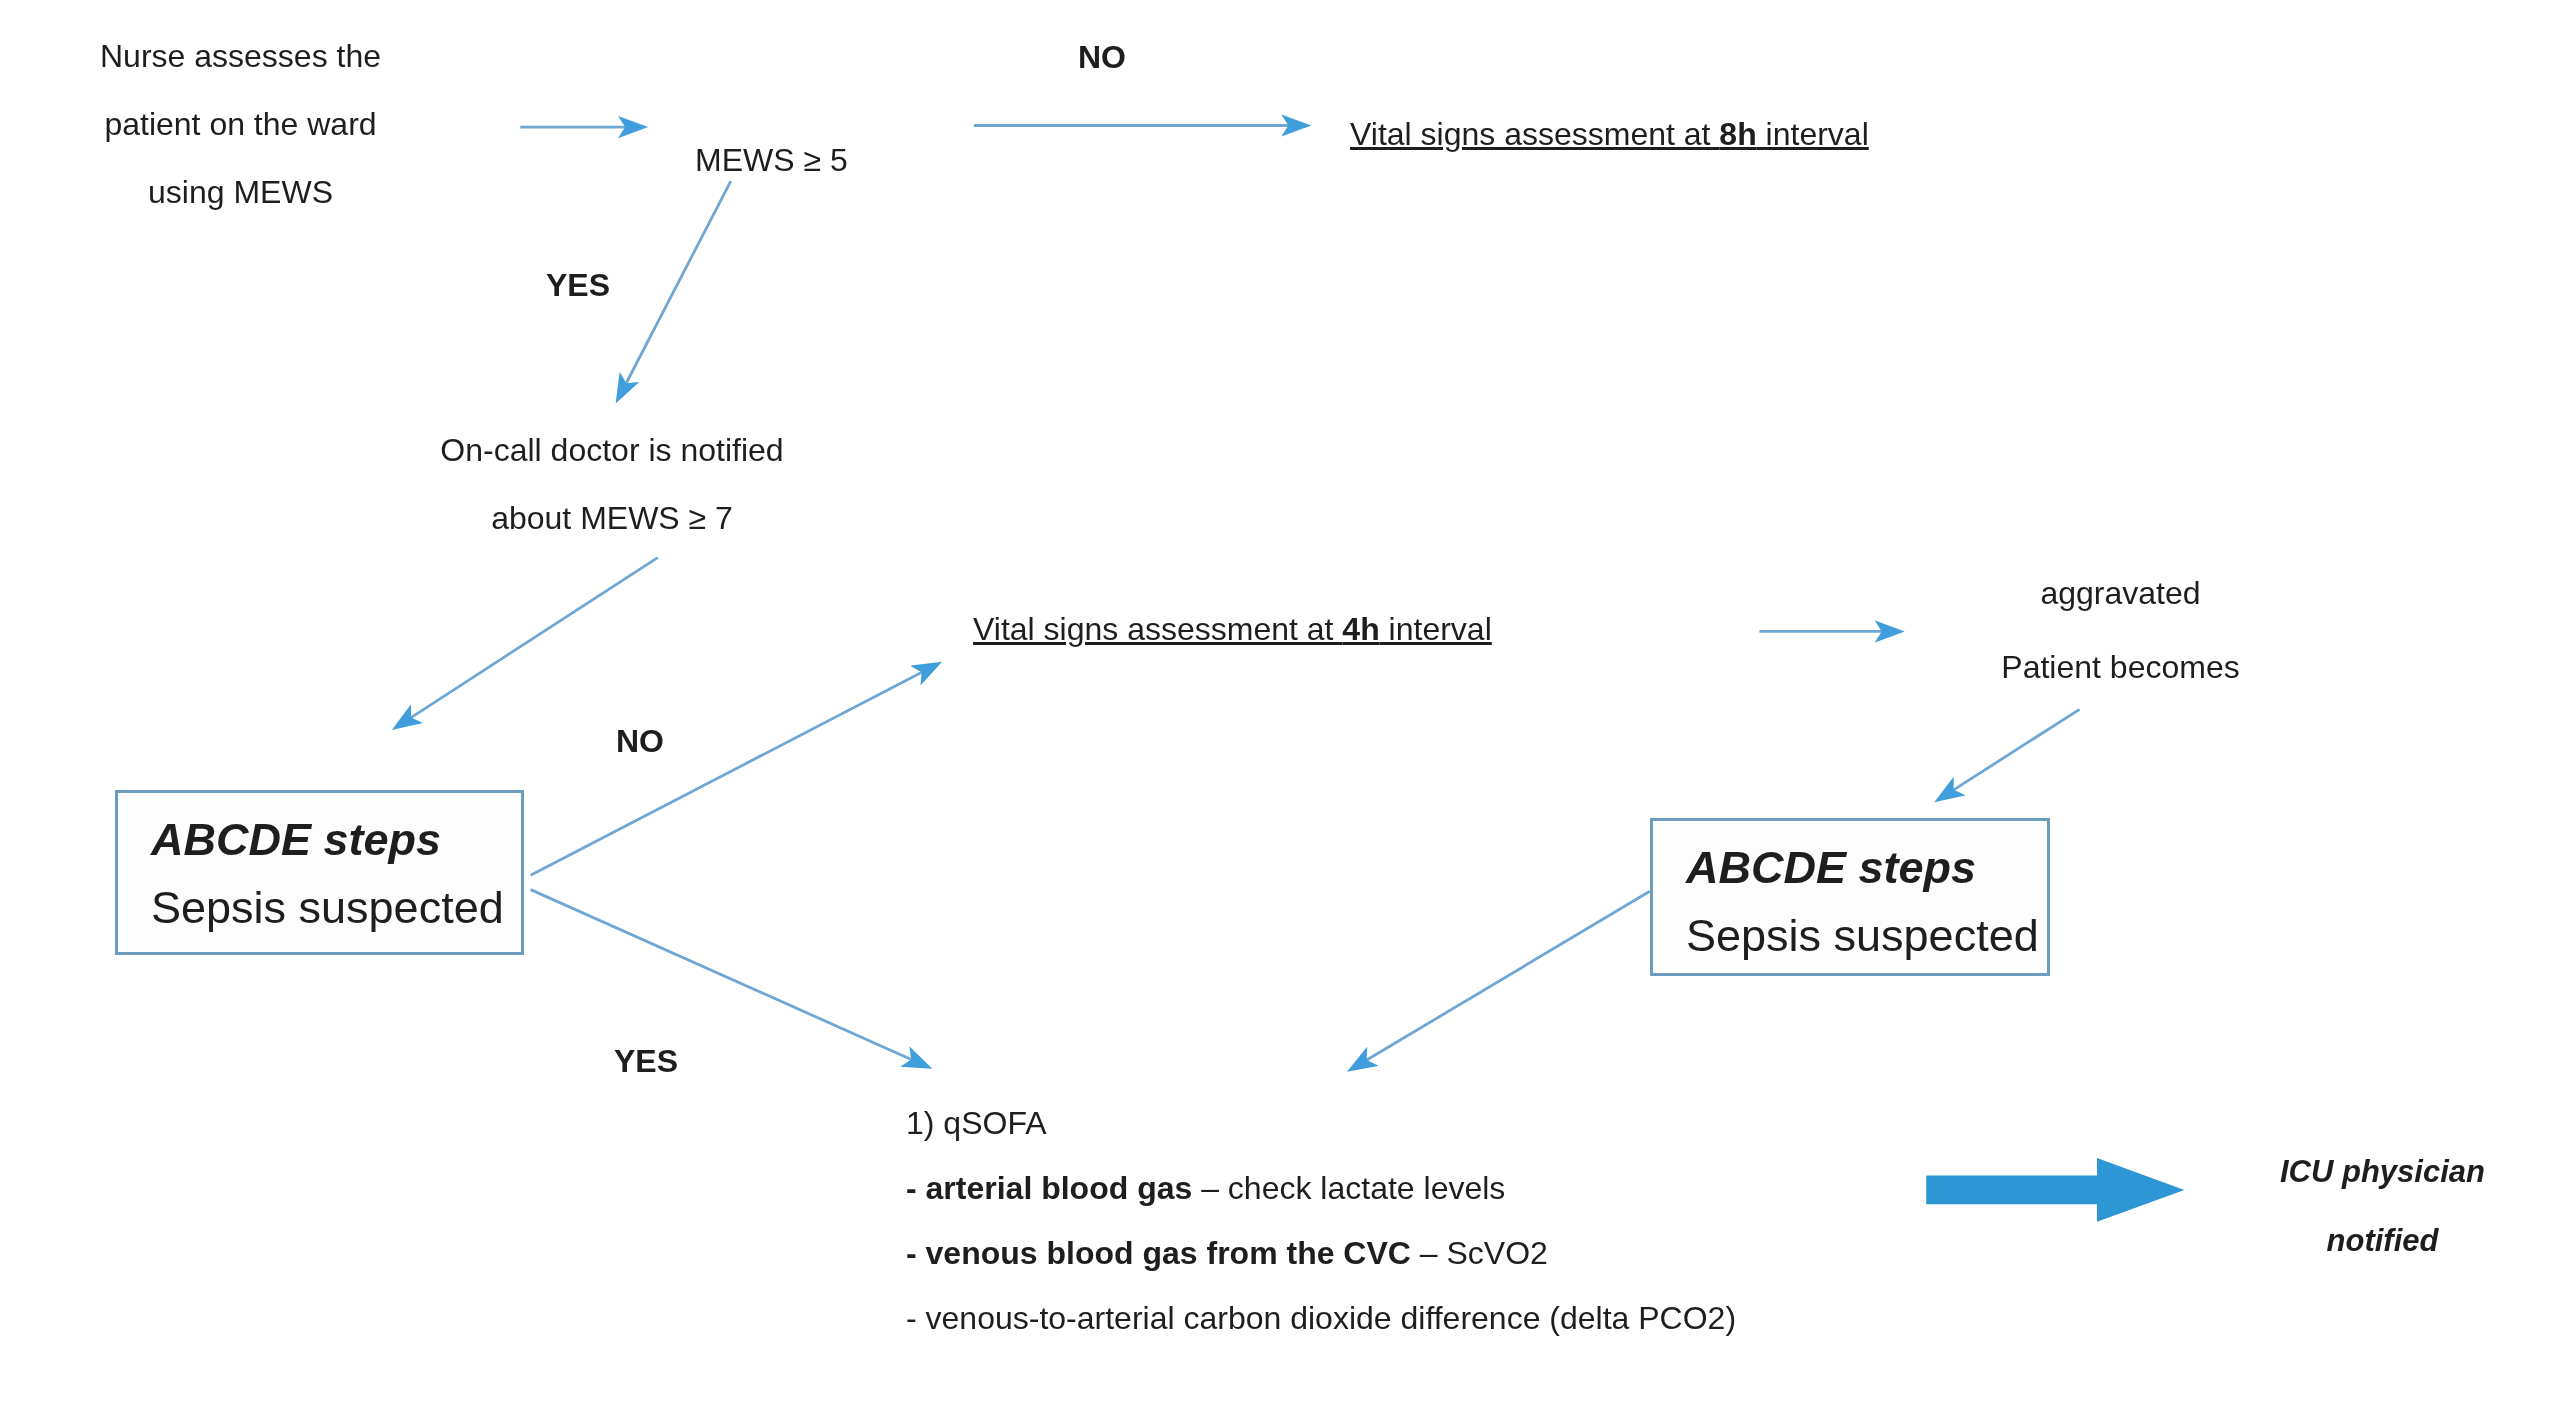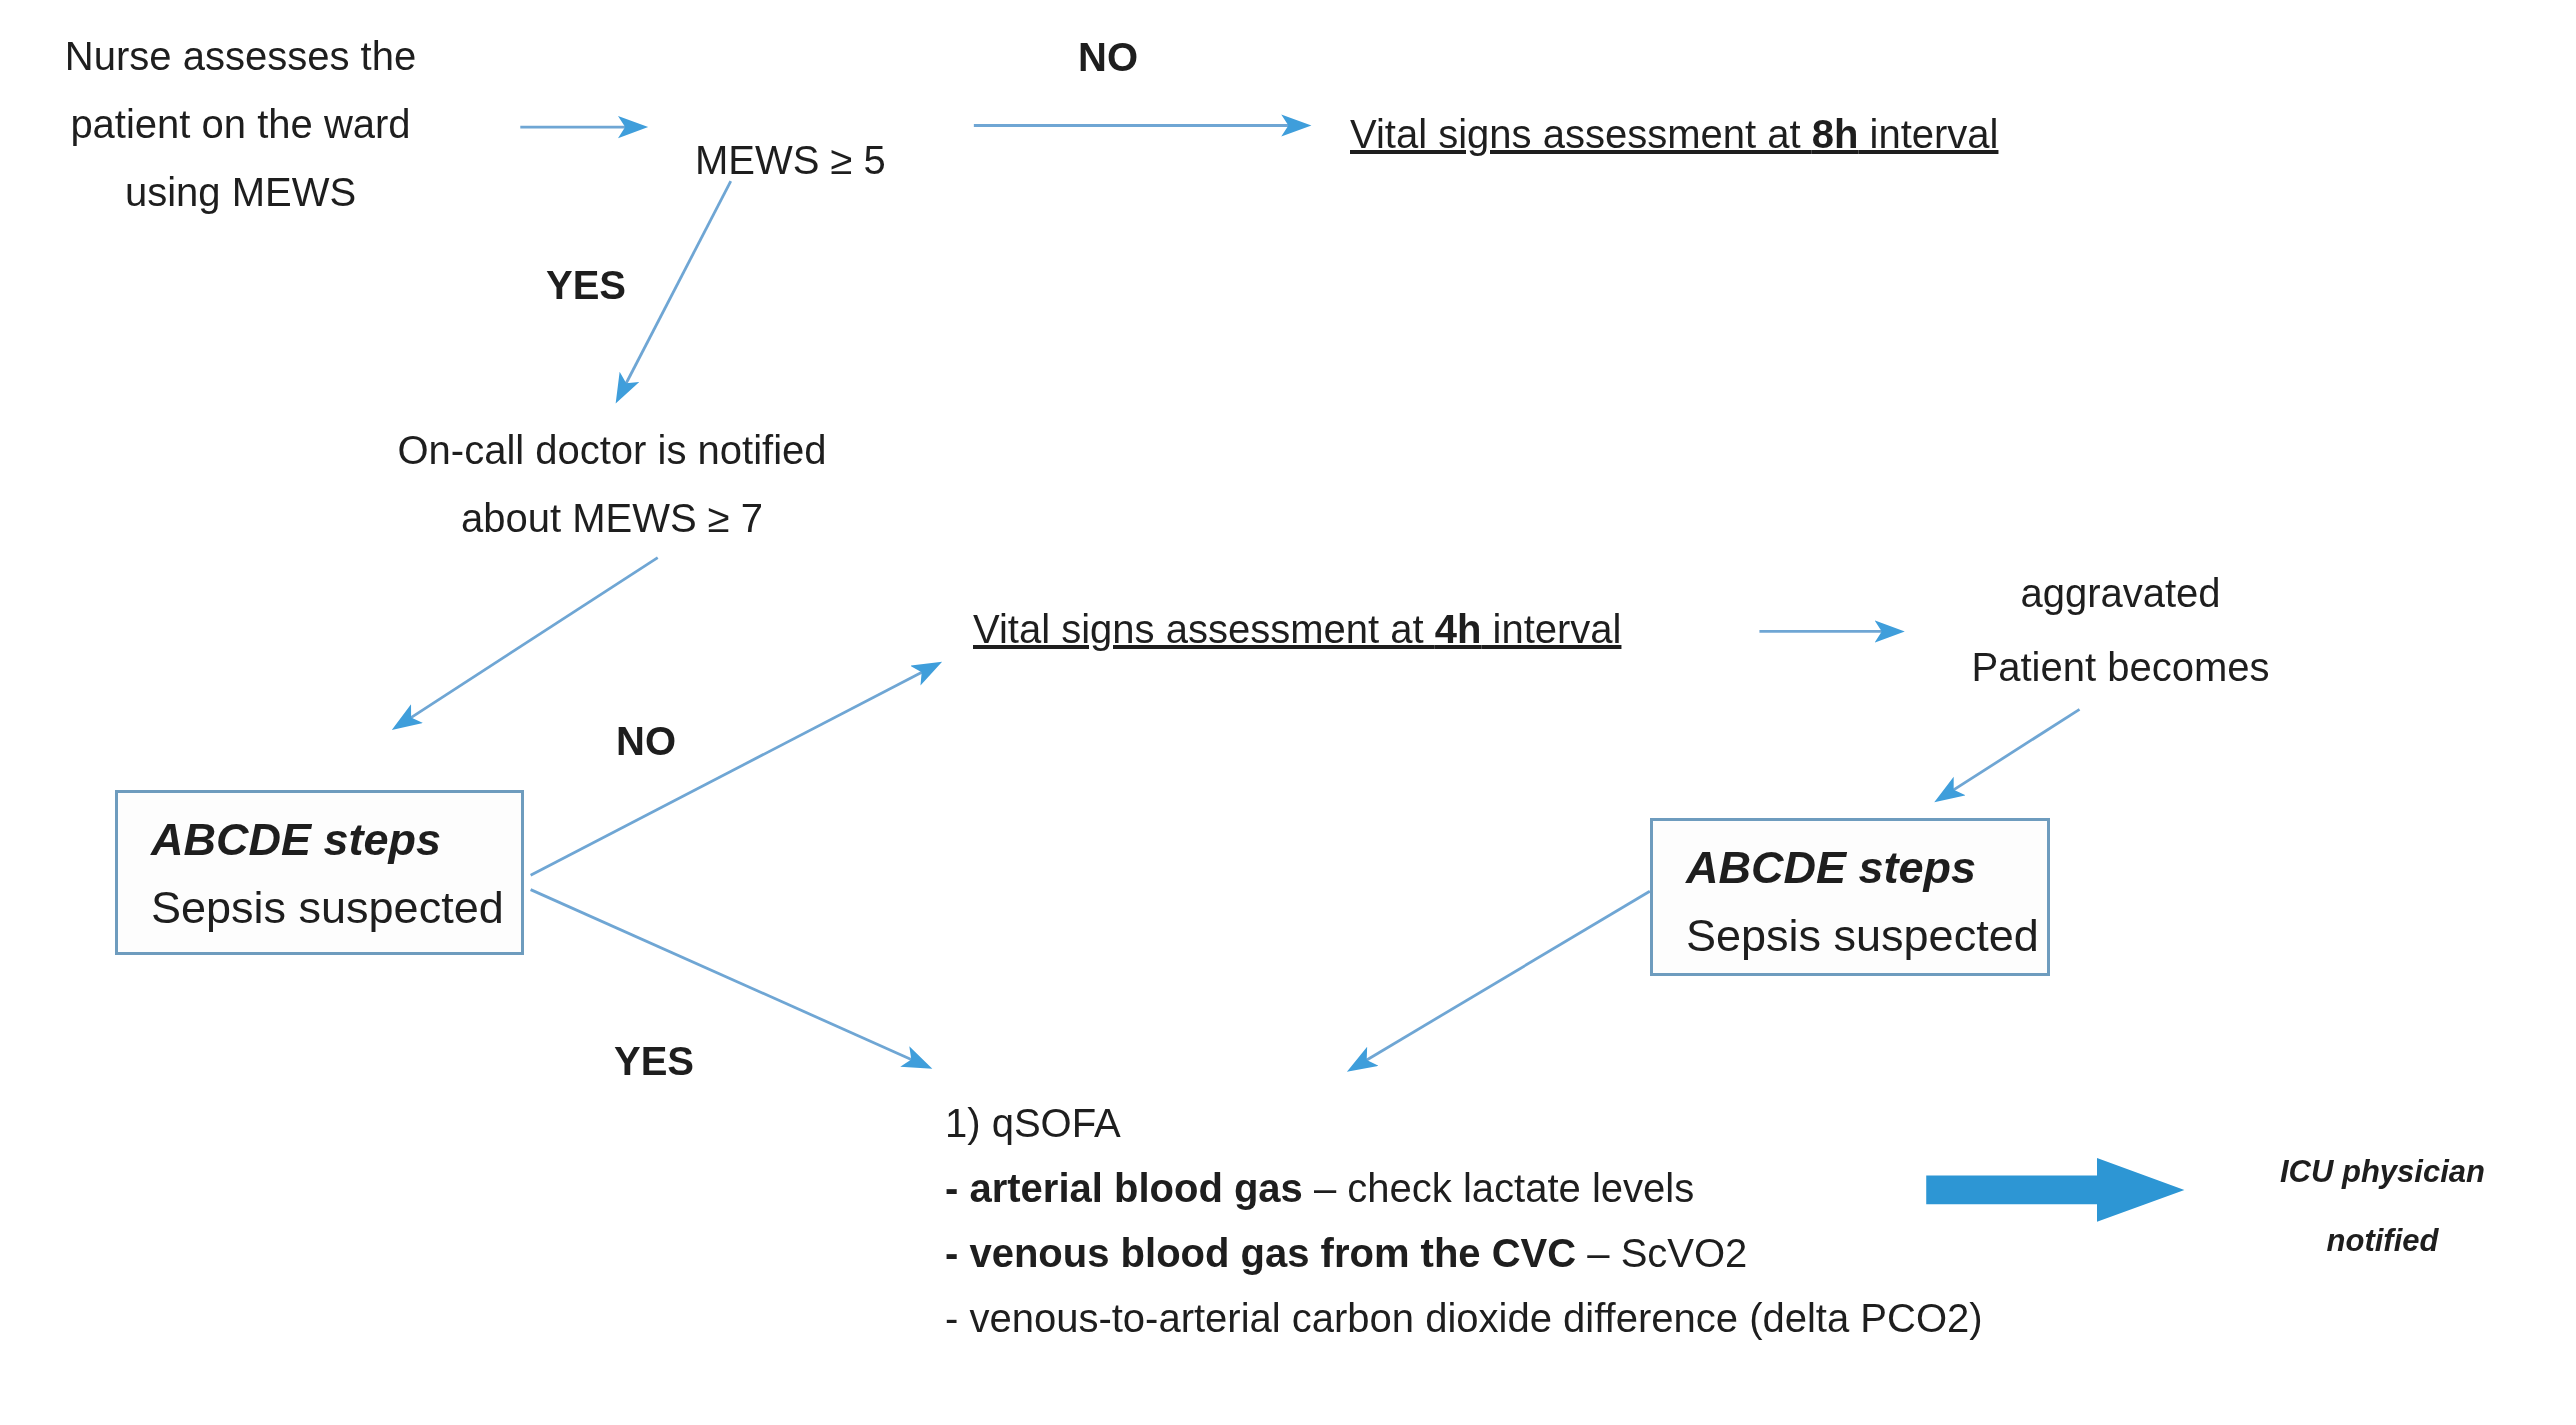--- a/index.html
+++ b/index.html
@@ -7,21 +7,21 @@
     position: relative;
     width: 2576px;
     height: 1425px;
     background: #ffffff;
     font-family: "Liberation Sans", sans-serif;
     color: #1e1e1e;
     overflow: hidden;
   }
   .t {
     position: absolute;
-    font-size: 40px;
+    font-size: 32px;
     line-height: 56px;
     white-space: nowrap;
     color: #1e1e1e;
   }
   .multi { white-space: normal; text-align: center; }
   .bold { font-weight: 700; }
   .bi { font-weight: 700; font-style: italic; }
   .flowbox {
     position: absolute;
     border: 3.2px solid #6e9cbe;
@@ -38,21 +38,21 @@
   #arrow-layer {
     position: absolute;
     left: 0; top: 0;
     width: 2576px; height: 1425px;
   }
   #arrow-layer line {
     stroke: #6fa6d4;
     stroke-width: 3.5;
     fill: none;
   }
-  .checkrow { white-space: nowrap; margin-left: 39px; }
+  .checkrow { white-space: nowrap; }
 </style>
 </head>
 <body>
 
 <div id="stage">
 
   <svg id="arrow-layer" viewBox="0 0 3243 1794">
     <defs>
       <marker id="arw" markerUnits="userSpaceOnUse" markerWidth="40" markerHeight="30" refX="12" refY="14" orient="auto">
         <path d="M0,0 L38,14 L0,28 L9,14 Z" fill="#3f9edb"></path>

